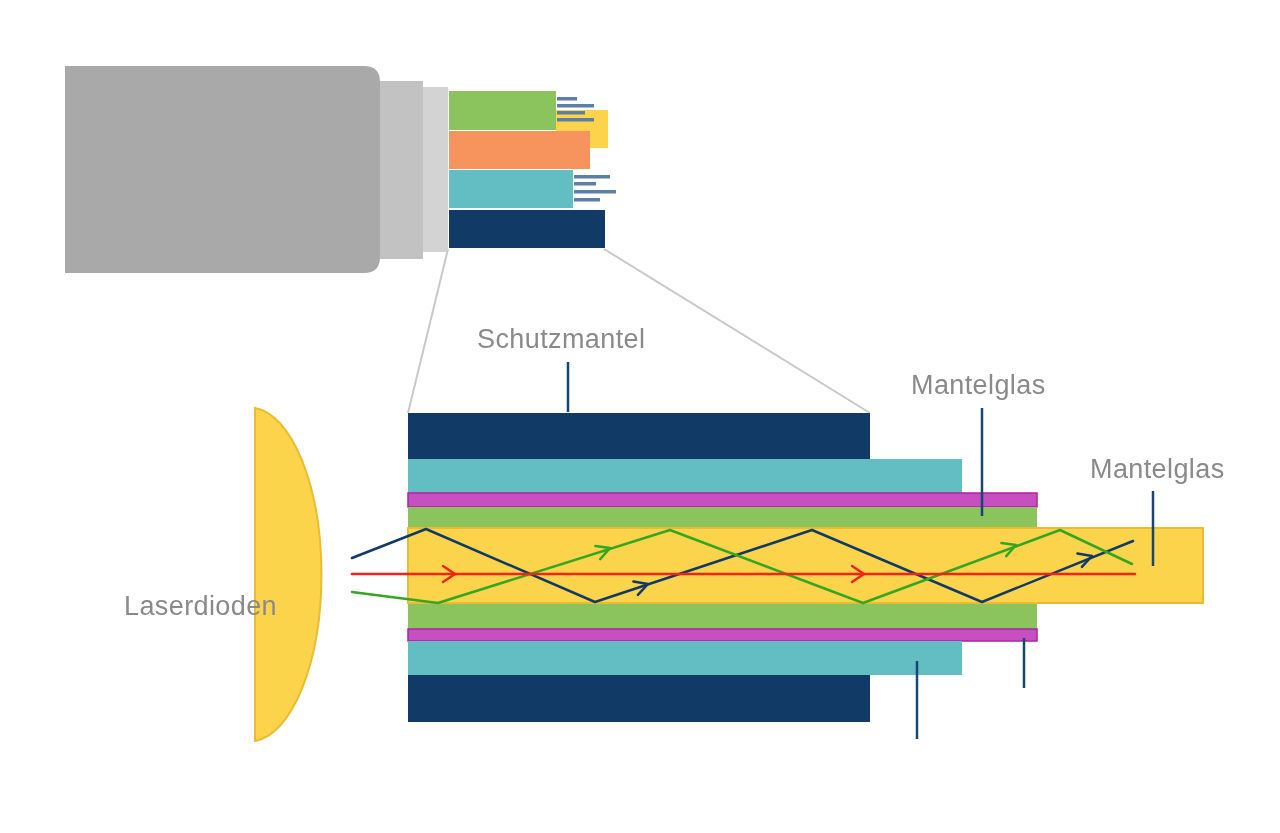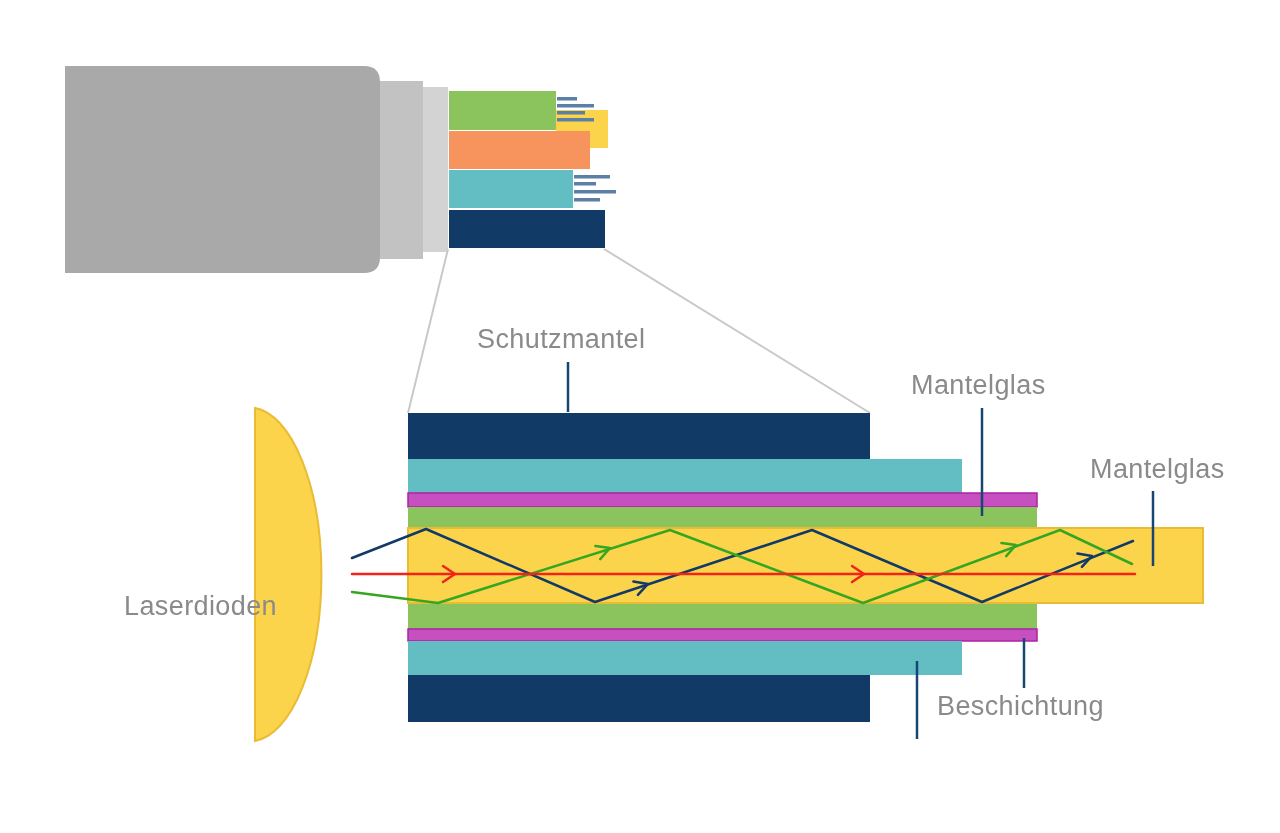--- a/index.html
+++ b/index.html
@@ -107,14 +107,13 @@
       <line class="s-leader" x1="1153" y1="491" x2="1153" y2="566"></line>
       <line class="s-leader" x1="1024" y1="638" x2="1024" y2="688"></line>
       <line class="s-leader" x1="917" y1="661" x2="917" y2="739"></line>
     </g>
   </svg>
 
   <div class="label" style="left:76px;top:592px;margin-left:48px;">Laserdioden</div>
   <div class="label" style="left:477px;top:325px;">Schutzmantel</div>
   <div class="label" style="left:911px;top:371px;">Mantelglas</div>
   <div class="label" style="left:1090px;top:455px;">Mantelglas</div>
-  <div class="label" style="left:937px;top:692px;">Beschichtung</div>
 </div>
 
 </body></html>

